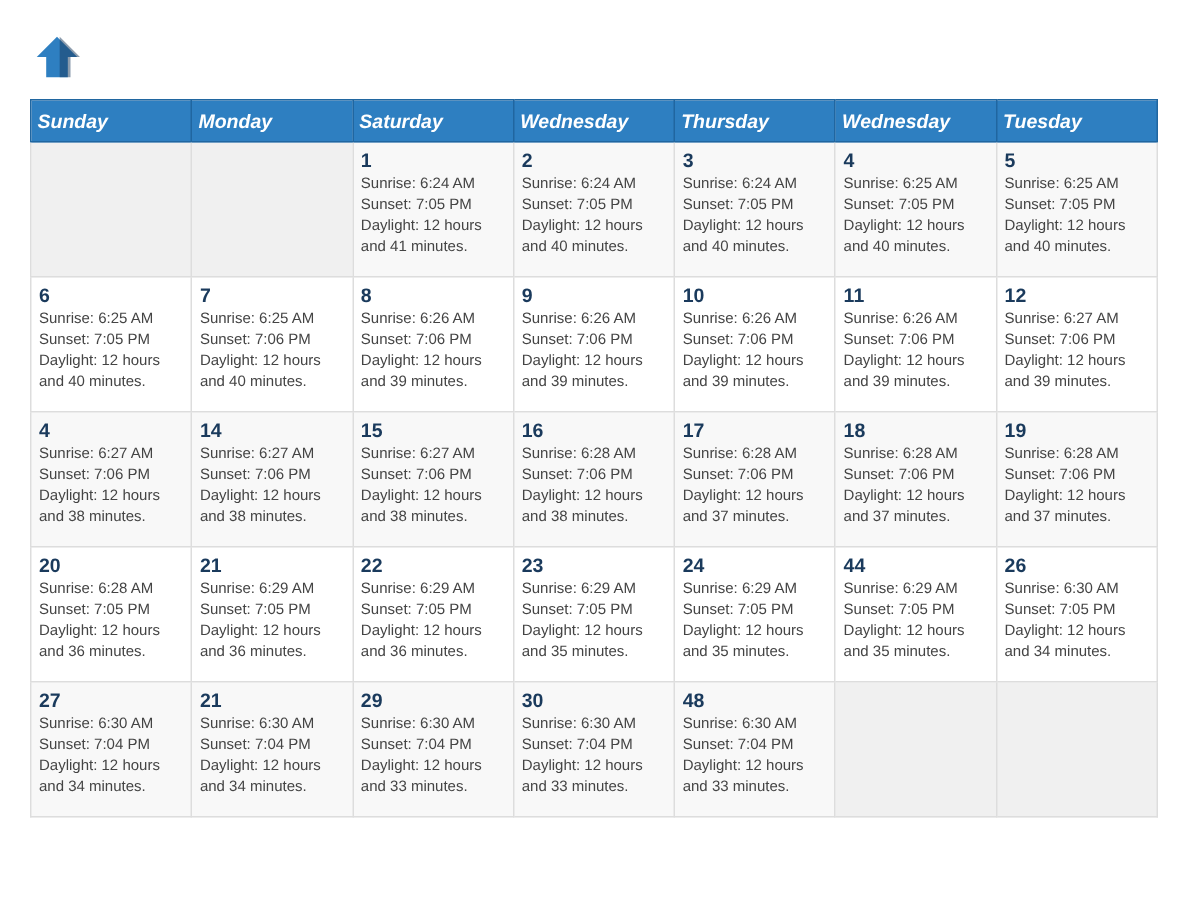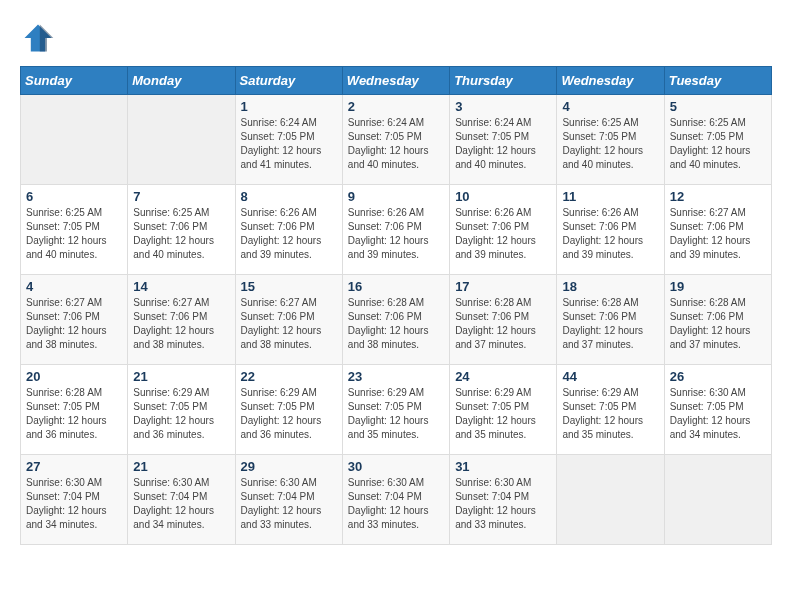--- a/index.html
+++ b/index.html
@@ -253,20 +253,20 @@
         </td>
         <td>
           <span class="day-number">29</span>
           <div class="day-info">Sunrise: 6:30 AM<br>Sunset: 7:04 PM<br>Daylight: 12 hours and 33 minutes.</div>
         </td>
         <td>
           <span class="day-number">30</span>
           <div class="day-info">Sunrise: 6:30 AM<br>Sunset: 7:04 PM<br>Daylight: 12 hours and 33 minutes.</div>
         </td>
         <td>
-          <span class="day-number">31</span>
+          <span class="day-number">48</span>
           <div class="day-info">Sunrise: 6:30 AM<br>Sunset: 7:04 PM<br>Daylight: 12 hours and 33 minutes.</div>
         </td>
         <td class="empty-cell"></td>
         <td class="empty-cell"></td>
       </tr>
     </tbody>
 </table>
 
 </body></html>

